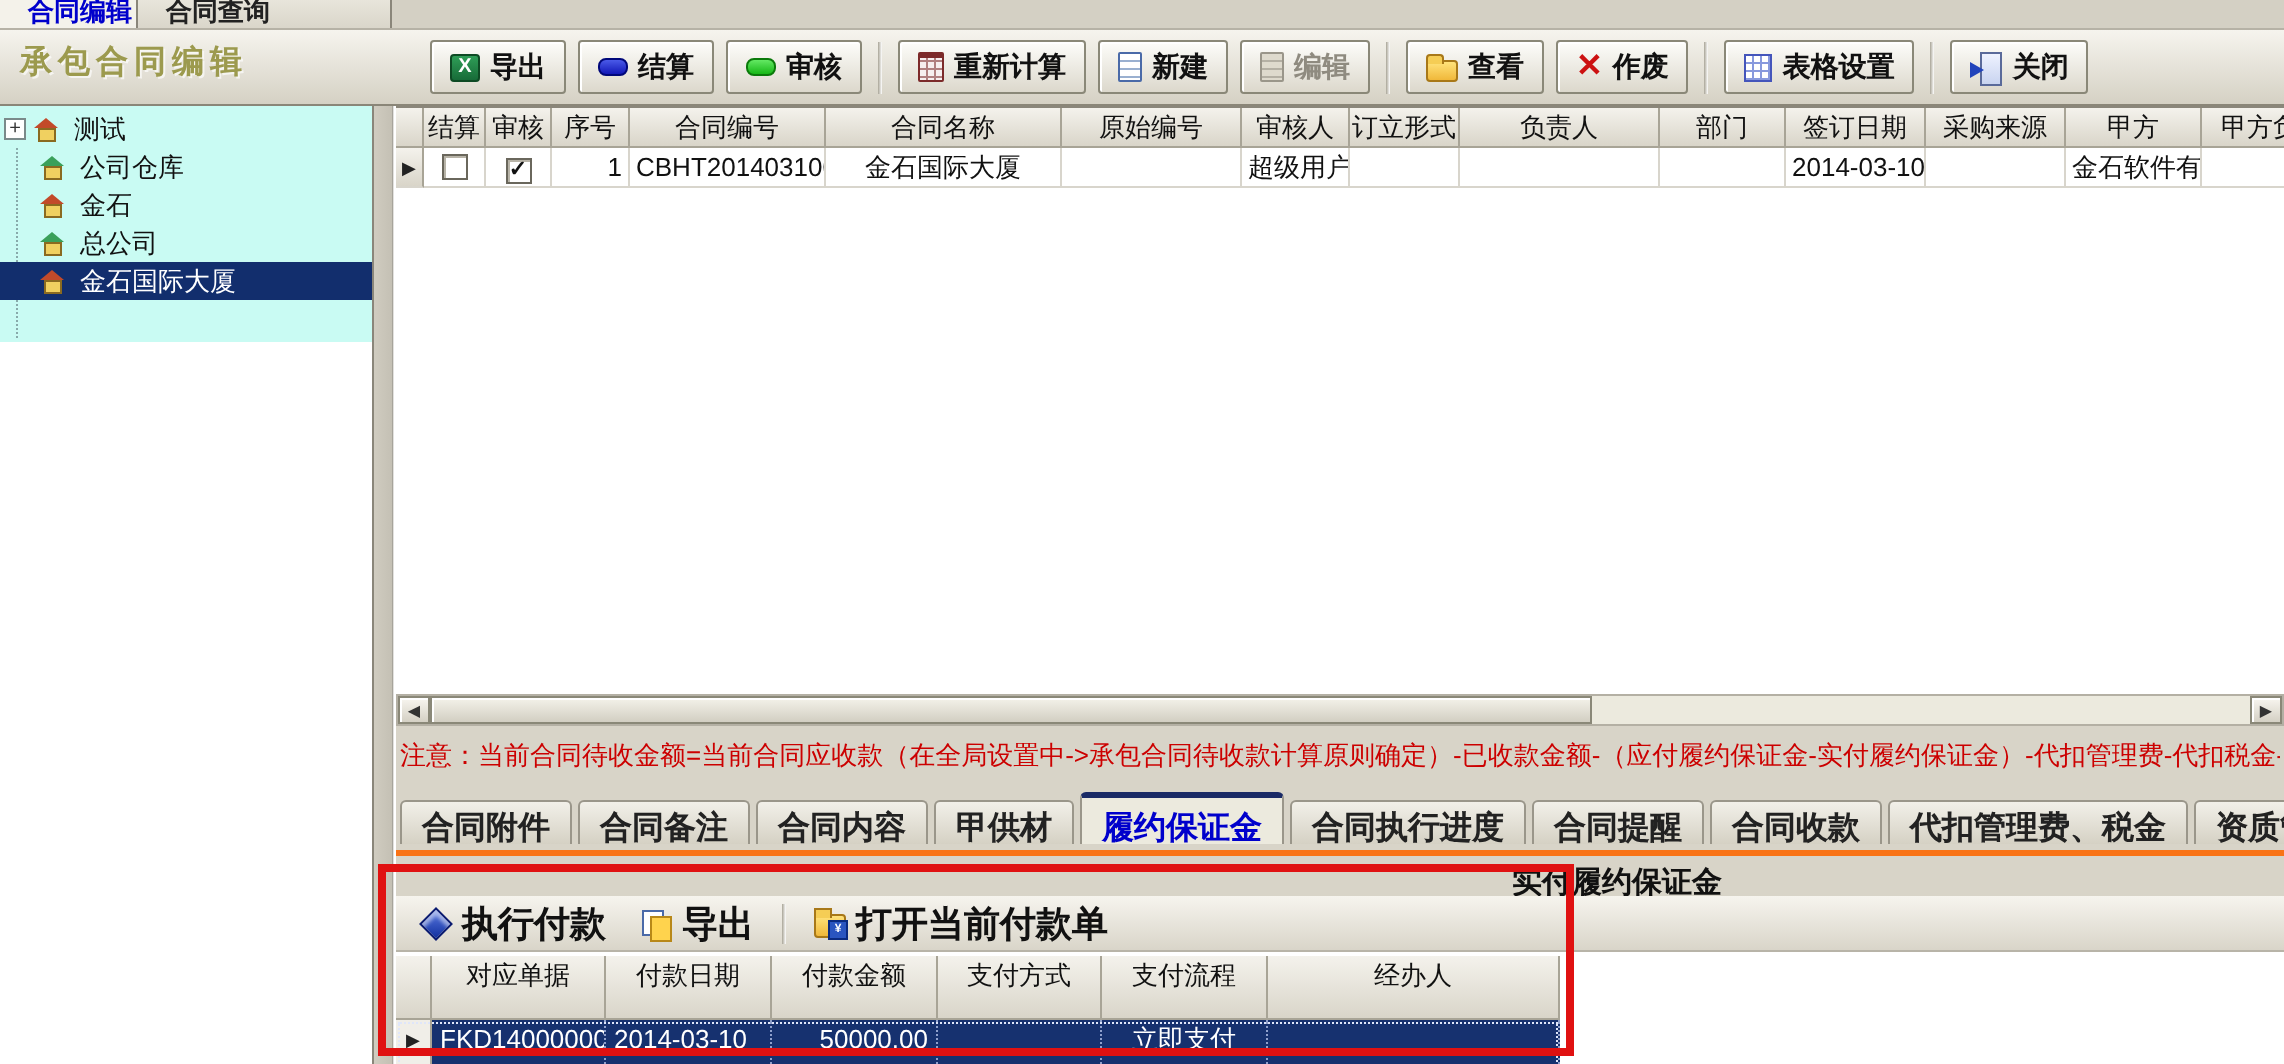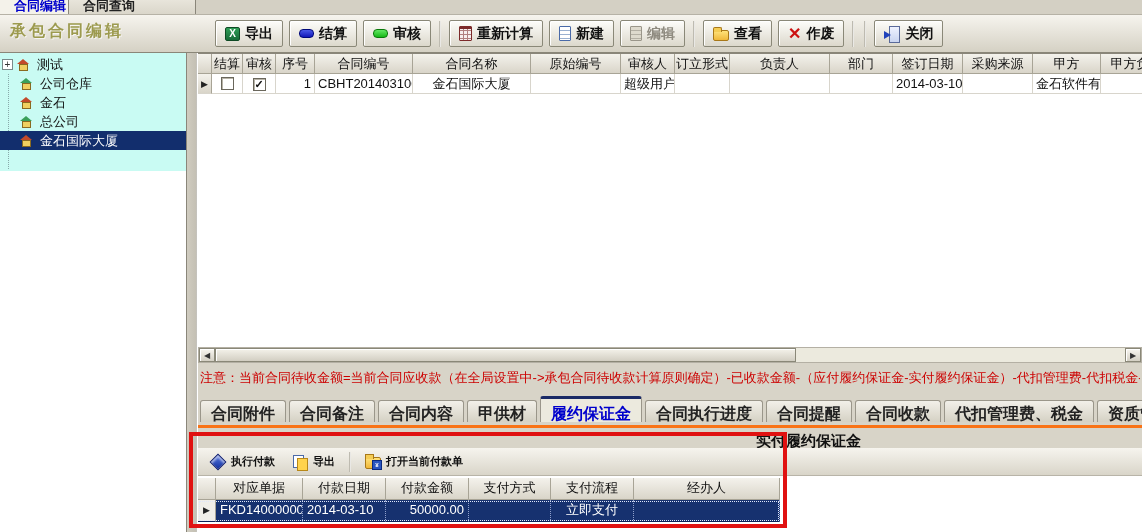--- a/index.html
+++ b/index.html
@@ -99,34 +99,34 @@
   
   .btabs { position:absolute; left:2px; top:344px; width:942px; height:25px; display:flex; align-items:flex-end; gap:3px; }
   .btab { height:22px; padding:3px 10px 0; font-size:16px; font-weight:bold; color:#222;
           background:linear-gradient(#f2f0e9,#d5d1c4); border:1px solid #9a968a; border-bottom:none; border-radius:3px 3px 0 0; white-space:nowrap; }
   .btab.active { height:26px; padding-top:5px; background:#eceade; color:#0000cc; border-top:3px solid #1a2a66; }
 
   
   .panelband { position:absolute; left:0; top:372px; width:944px; height:26px; background:#d8d4c8; border-top:3px solid #f97316; }
   .ptitle { position:absolute; left:558px; top:4px; font-size:15px; font-weight:bold; color:#111; }
   .ptoolbar { position:absolute; left:0; top:395px; width:944px; height:28px; background:linear-gradient(#f6f4ee,#d9d5c9); border-bottom:1px solid #b8b4a8; display:flex; align-items:center; gap:10px; padding-left:8px; }
-  .pbtn { display:flex; align-items:center; gap:5px; font-size:11px; font-weight:bold; color:#111; padding:2px 4px; white-space:nowrap; }
+  .pbtn { display:flex; align-items:center; gap:5px; font-size:18px; font-weight:bold; color:#111; padding:2px 4px; white-space:nowrap; }
   .psep { width:2px; height:20px; background:linear-gradient(90deg,#a8a496,#fff); }
   .ic-diamond { width:12px; height:12px; background:linear-gradient(135deg,#5a7ae0,#1230a0); border:1px solid #0a1a70; transform:rotate(45deg); margin:0 2px;
                 box-shadow:inset 2px 2px 2px rgba(255,255,255,.5); }
   .ic-pages { position:relative; width:15px; height:14px; }
   .ic-pages::before { content:""; position:absolute; left:0; top:0; width:9px; height:11px; background:#fff; border:1px solid #4a6aa8; }
   .ic-pages::after { content:""; position:absolute; left:4px; top:3px; width:9px; height:11px; background:#ffd34d; border:1px solid #b88818; }
   .ic-payfolder { position:relative; width:16px; height:12px; background:linear-gradient(#ffe27a,#f0b83a); border:1px solid #a87818; border-radius:1px 2px 2px 2px; margin-top:2px; }
   .ic-payfolder::before { content:""; position:absolute; left:-1px; top:-4px; width:7px; height:4px; background:#f5cd55; border:1px solid #a87818; border-bottom:none; }
   .ic-payfolder::after { content:""; position:absolute; right:-2px; bottom:-2px; width:8px; height:8px; background:#2a55c0; border:1px solid #0a2a80; color:#fff; font-size:6px; line-height:8px; text-align:center; content:"¥"; }
 
   .pgridzone { position:absolute; left:0; top:423px; width:944px; height:56px; background:#fff; }
   .pgrid { position:absolute; left:0; top:2px; width:582px; }
-  .pgrid .gcell { height:22px; }
+  .pgrid .gcell { height:32px; }
   .prow-data .gcell { background:#16316f; border-right:1px dotted #8fa0cc; border-bottom:1px solid #0c2158; color:#fff; padding:0 4px; }
   .prow-data .gcell.sel { background:#f0eee8 !important; color:#222; border-right:1px solid #a8a496; }
   .prow-data { outline:1px dotted #dfe6fa; outline-offset:-2px; }
 
   
   .redbox { position:absolute; left:189px; top:432px; width:598px; height:96px; border:4px solid #e01111; pointer-events:none; }
 </style>
 </head>
 <body>
 
@@ -168,20 +168,24 @@
       <div class="tsep"></div>
       <div class="tbtn">
         <span class="ic ic-folder"></span>
         <span>查看</span>
       </div>
       <div class="tbtn">
         <span class="ic ic-x">✕</span>
         <span>作废</span>
       </div>
       <div class="tsep"></div>
+      <div class="tbtn">
+        <span class="ic ic-grid"></span>
+        <span>表格设置</span>
+      </div>
       <div class="tsep"></div>
       <div class="tbtn">
         <span class="ic ic-door"></span>
         <span>关闭</span>
       </div>
     </div>
   </div>
 
   <div class="sidebar">
     <div class="treebg"></div>

